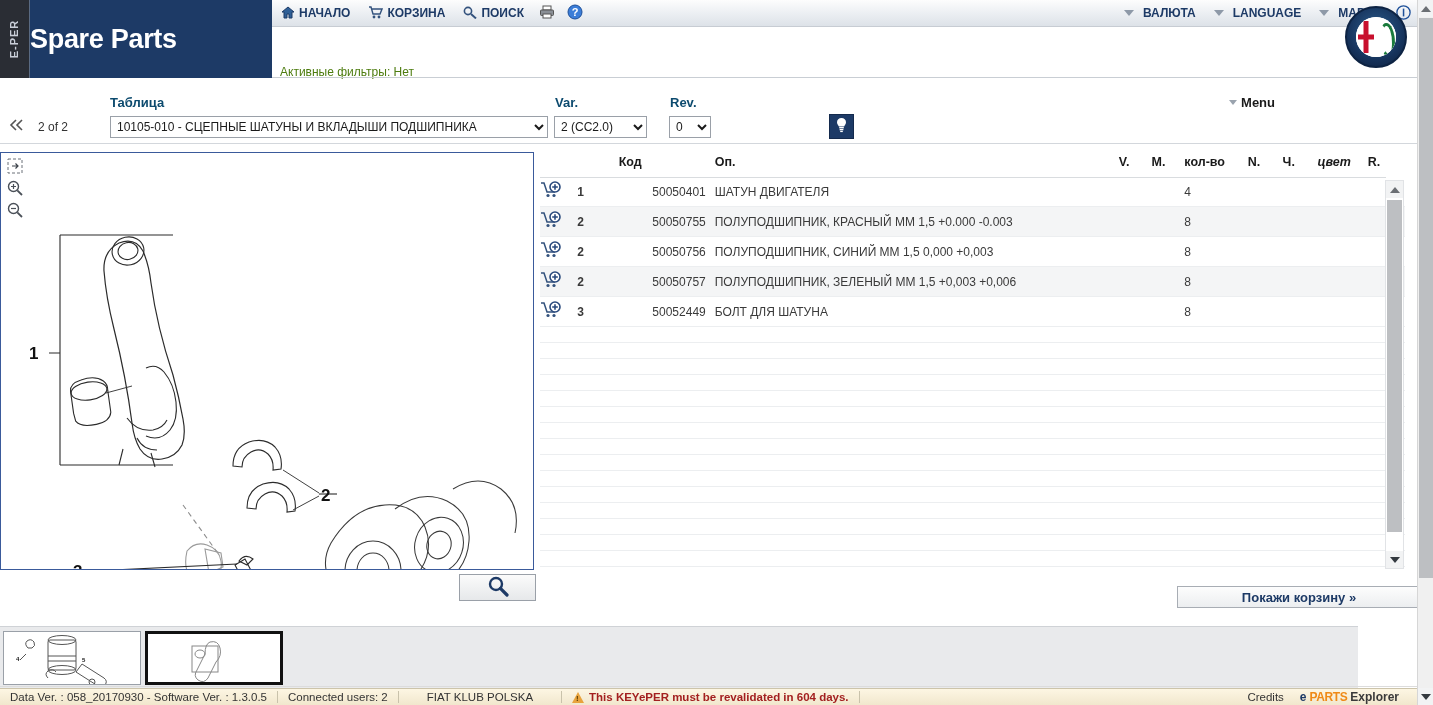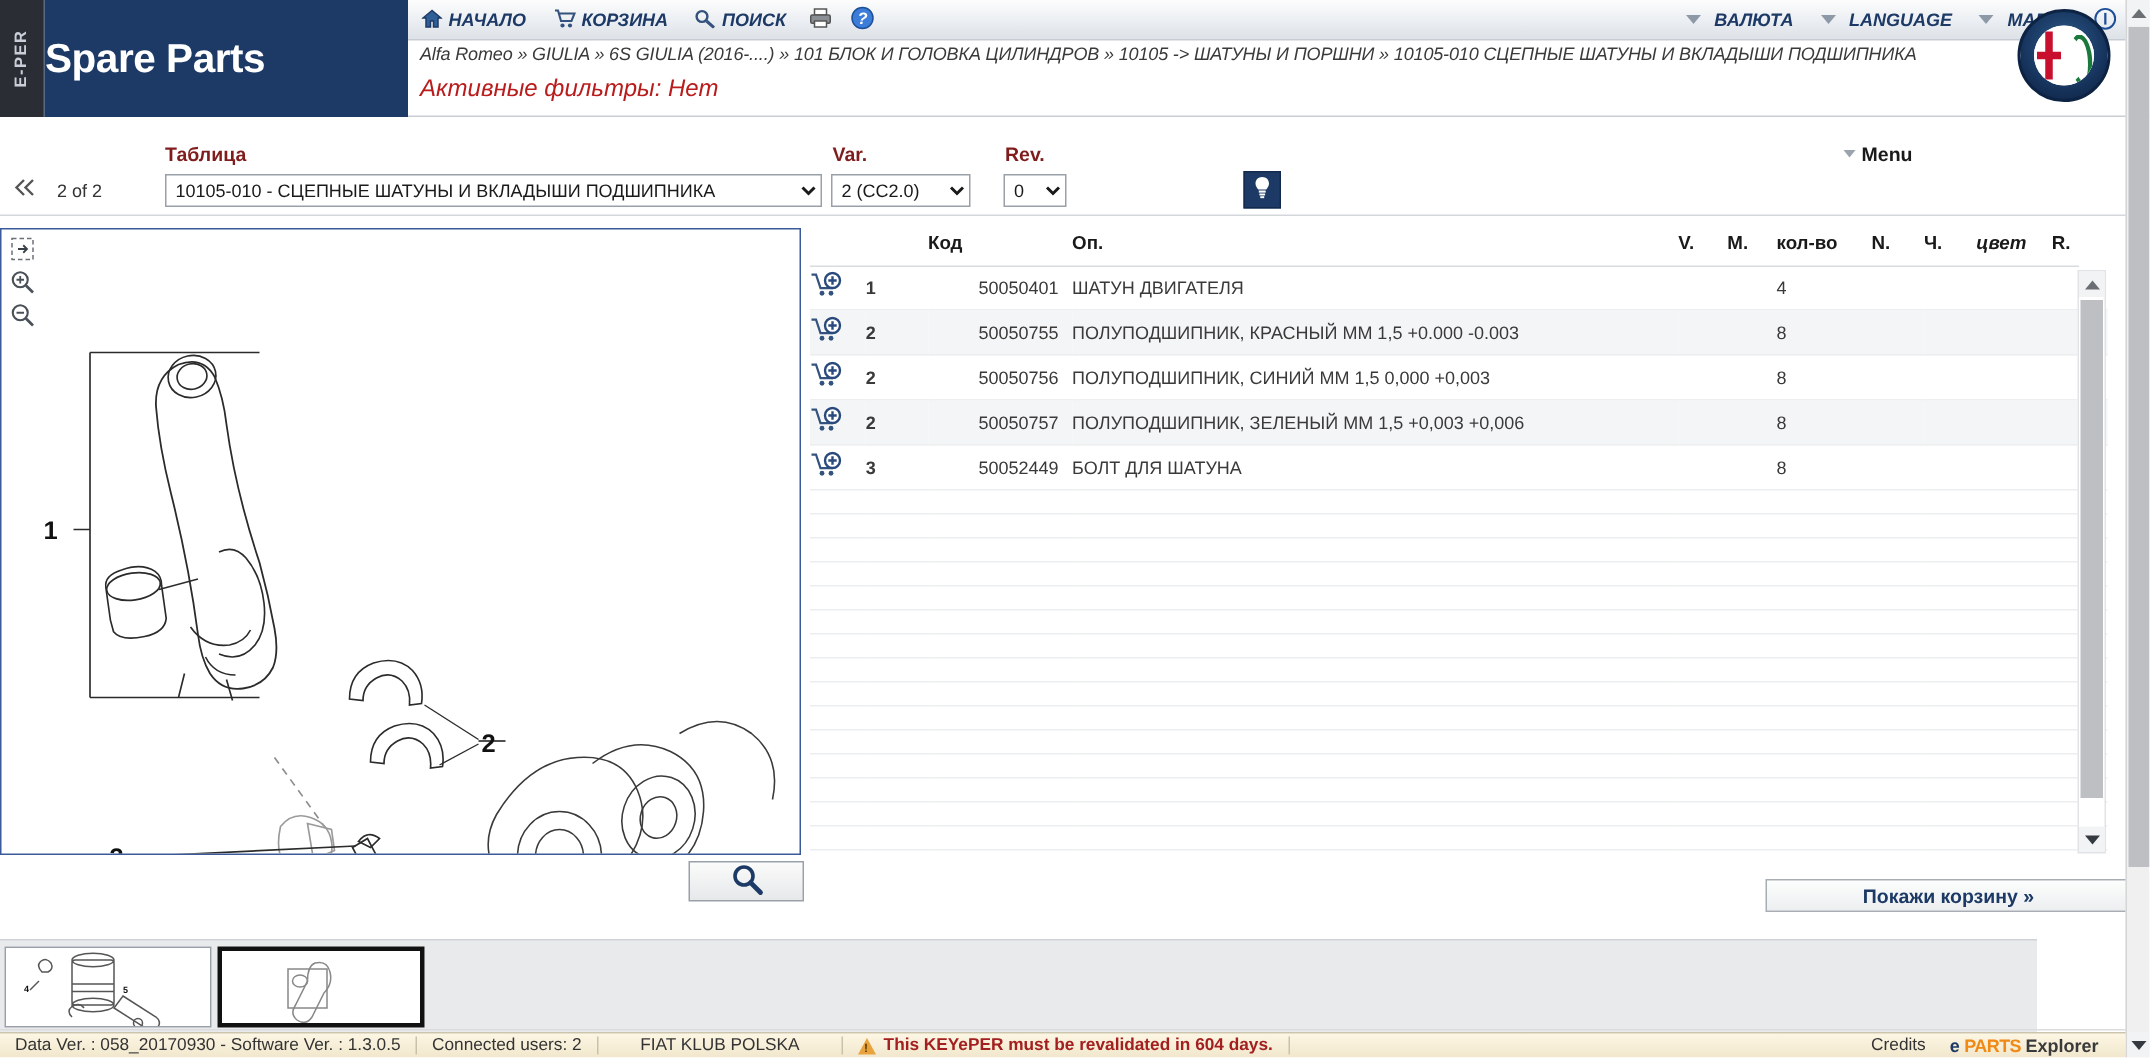--- a/index.html
+++ b/index.html
@@ -33,21 +33,20 @@
     transform: rotate(-90deg);
     white-space: nowrap;
   }
   .brand-title {
     color:#ffffff; font-size: 27px; font-weight: bold;
     letter-spacing: -0.3px;
   }
   .header-right {
     position:absolute; left:272px; top:0; right:0; height:78px;
     background:#ffffff;
-    font-style:italic;
   }
   .menubar {
     position:absolute; left:0; top:0; right:0; height: 27px;
     background: linear-gradient(to bottom,#fdfdfd 0%,#eceff3 50%,#dde2e8 100%);
     border-bottom: 1px solid #c7ccd3;
     display:flex; align-items:center;
   }
   .menu-item {
     display:flex; align-items:center; gap:4px;
     padding: 0 9px; height:27px;
@@ -61,22 +60,22 @@
     border-left:5px solid transparent; border-right:5px solid transparent;
     border-top:6px solid #8e99a8; margin-right:5px;
   }
   .ic { display:inline-block; line-height:1; }
   .breadcrumb {
     position:absolute; left:8px; top:29px; right:120px;
     font-size:12px; color:#3a3a3a; white-space:nowrap;
     letter-spacing: -0.1px;
   }
   .filters {
-    position:absolute; left:8px; top:51px;
-    font-size:16px; color:#b91c1c;
+    position:absolute; left:8px; top:65px;
+    font-size:12px; color:#4d7c0f;
   }
   .logo-ar {
     position:absolute; right: 26px; top: 6px; width:62px; height:62px; border-radius:50%;
     background: radial-gradient(circle at 50% 40%, #2e5f8f 0%, #16335c 62%, #0d1f3c 100%);
     border: 2px solid #0d2343;
     display:flex; align-items:center; justify-content:center;
   }
   .logo-inner {
     width: 40px; height:40px; border-radius:50%;
     background:#fff; overflow:hidden; display:flex;
@@ -96,21 +95,21 @@
     border: 3px solid #1a7a3c; border-radius: 40% 60% 40% 60%;
     border-left-color: transparent;
   }
   .header-bottom-rule {
     position:absolute; left:272px; top:77px; right:0; height:1px; background:#c9ced4;
   }
 
   
   .toolbar { position:absolute; left:0; top:88px; width:1420px; height:56px; background:#fff;
              border-bottom:1px solid #d3d7dc; }
-  .tb-label { position:absolute; font-weight:bold; font-size:13px; color:#7f1d1d; top:95px; }
+  .tb-label { position:absolute; font-weight:bold; font-size:13px; color:#0c4a6e; top:95px; }
   .tb-pager-arrow { position:absolute; left:8px; top:118px; font-size:16px; color:#555; cursor:pointer; }
   .tb-pager-text { position:absolute; left:38px; top:120px; font-size:12px; color:#333;text-align:center; }
   select.sel {
     position:absolute; font-family:"Liberation Sans", sans-serif; font-size:12px;
     border:1px solid #9aa0a8; background:#fff; height:22px; color:#1a1a1a; padding:0 2px;
   }
   .bulb-btn {
     position:absolute; left:829px; top:114px; width:25px; height:25px;
     background:#1d3a66; border:1px solid #142a4d; cursor:pointer;
     display:flex; align-items:center; justify-content:center;
@@ -307,21 +306,20 @@
             <span class="ic">
               <svg width="15" height="15" viewBox="0 0 15 15">
                   <circle cx="7.5" cy="7.5" r="6.6" fill="none" stroke="#1d4f99" stroke-width="1.3"></circle>
                   <rect x="6.8" y="3.6" width="1.5" height="7.8" fill="#1d4f99"></rect>
                 </svg>
             </span>
           </div>
         </div>
       </div>
 
-      <div class="breadcrumb">Alfa Romeo » GIULIA » 6S GIULIA (2016-....) » 101 БЛОК И ГОЛОВКА ЦИЛИНДРОВ » 10105 -&gt; ШАТУНЫ И ПОРШНИ » 10105-010 СЦЕПНЫЕ ШАТУНЫ И ВКЛАДЫШИ ПОДШИПНИКА</div>
       <div class="filters">Активные фильтры: Нет</div>
     </div>
 
     <div class="logo-ar">
       <div class="logo-inner">
         <div class="logo-half-l"></div>
         <div class="logo-half-r"></div>
       </div>
     </div>
     <div class="header-bottom-rule"></div>

